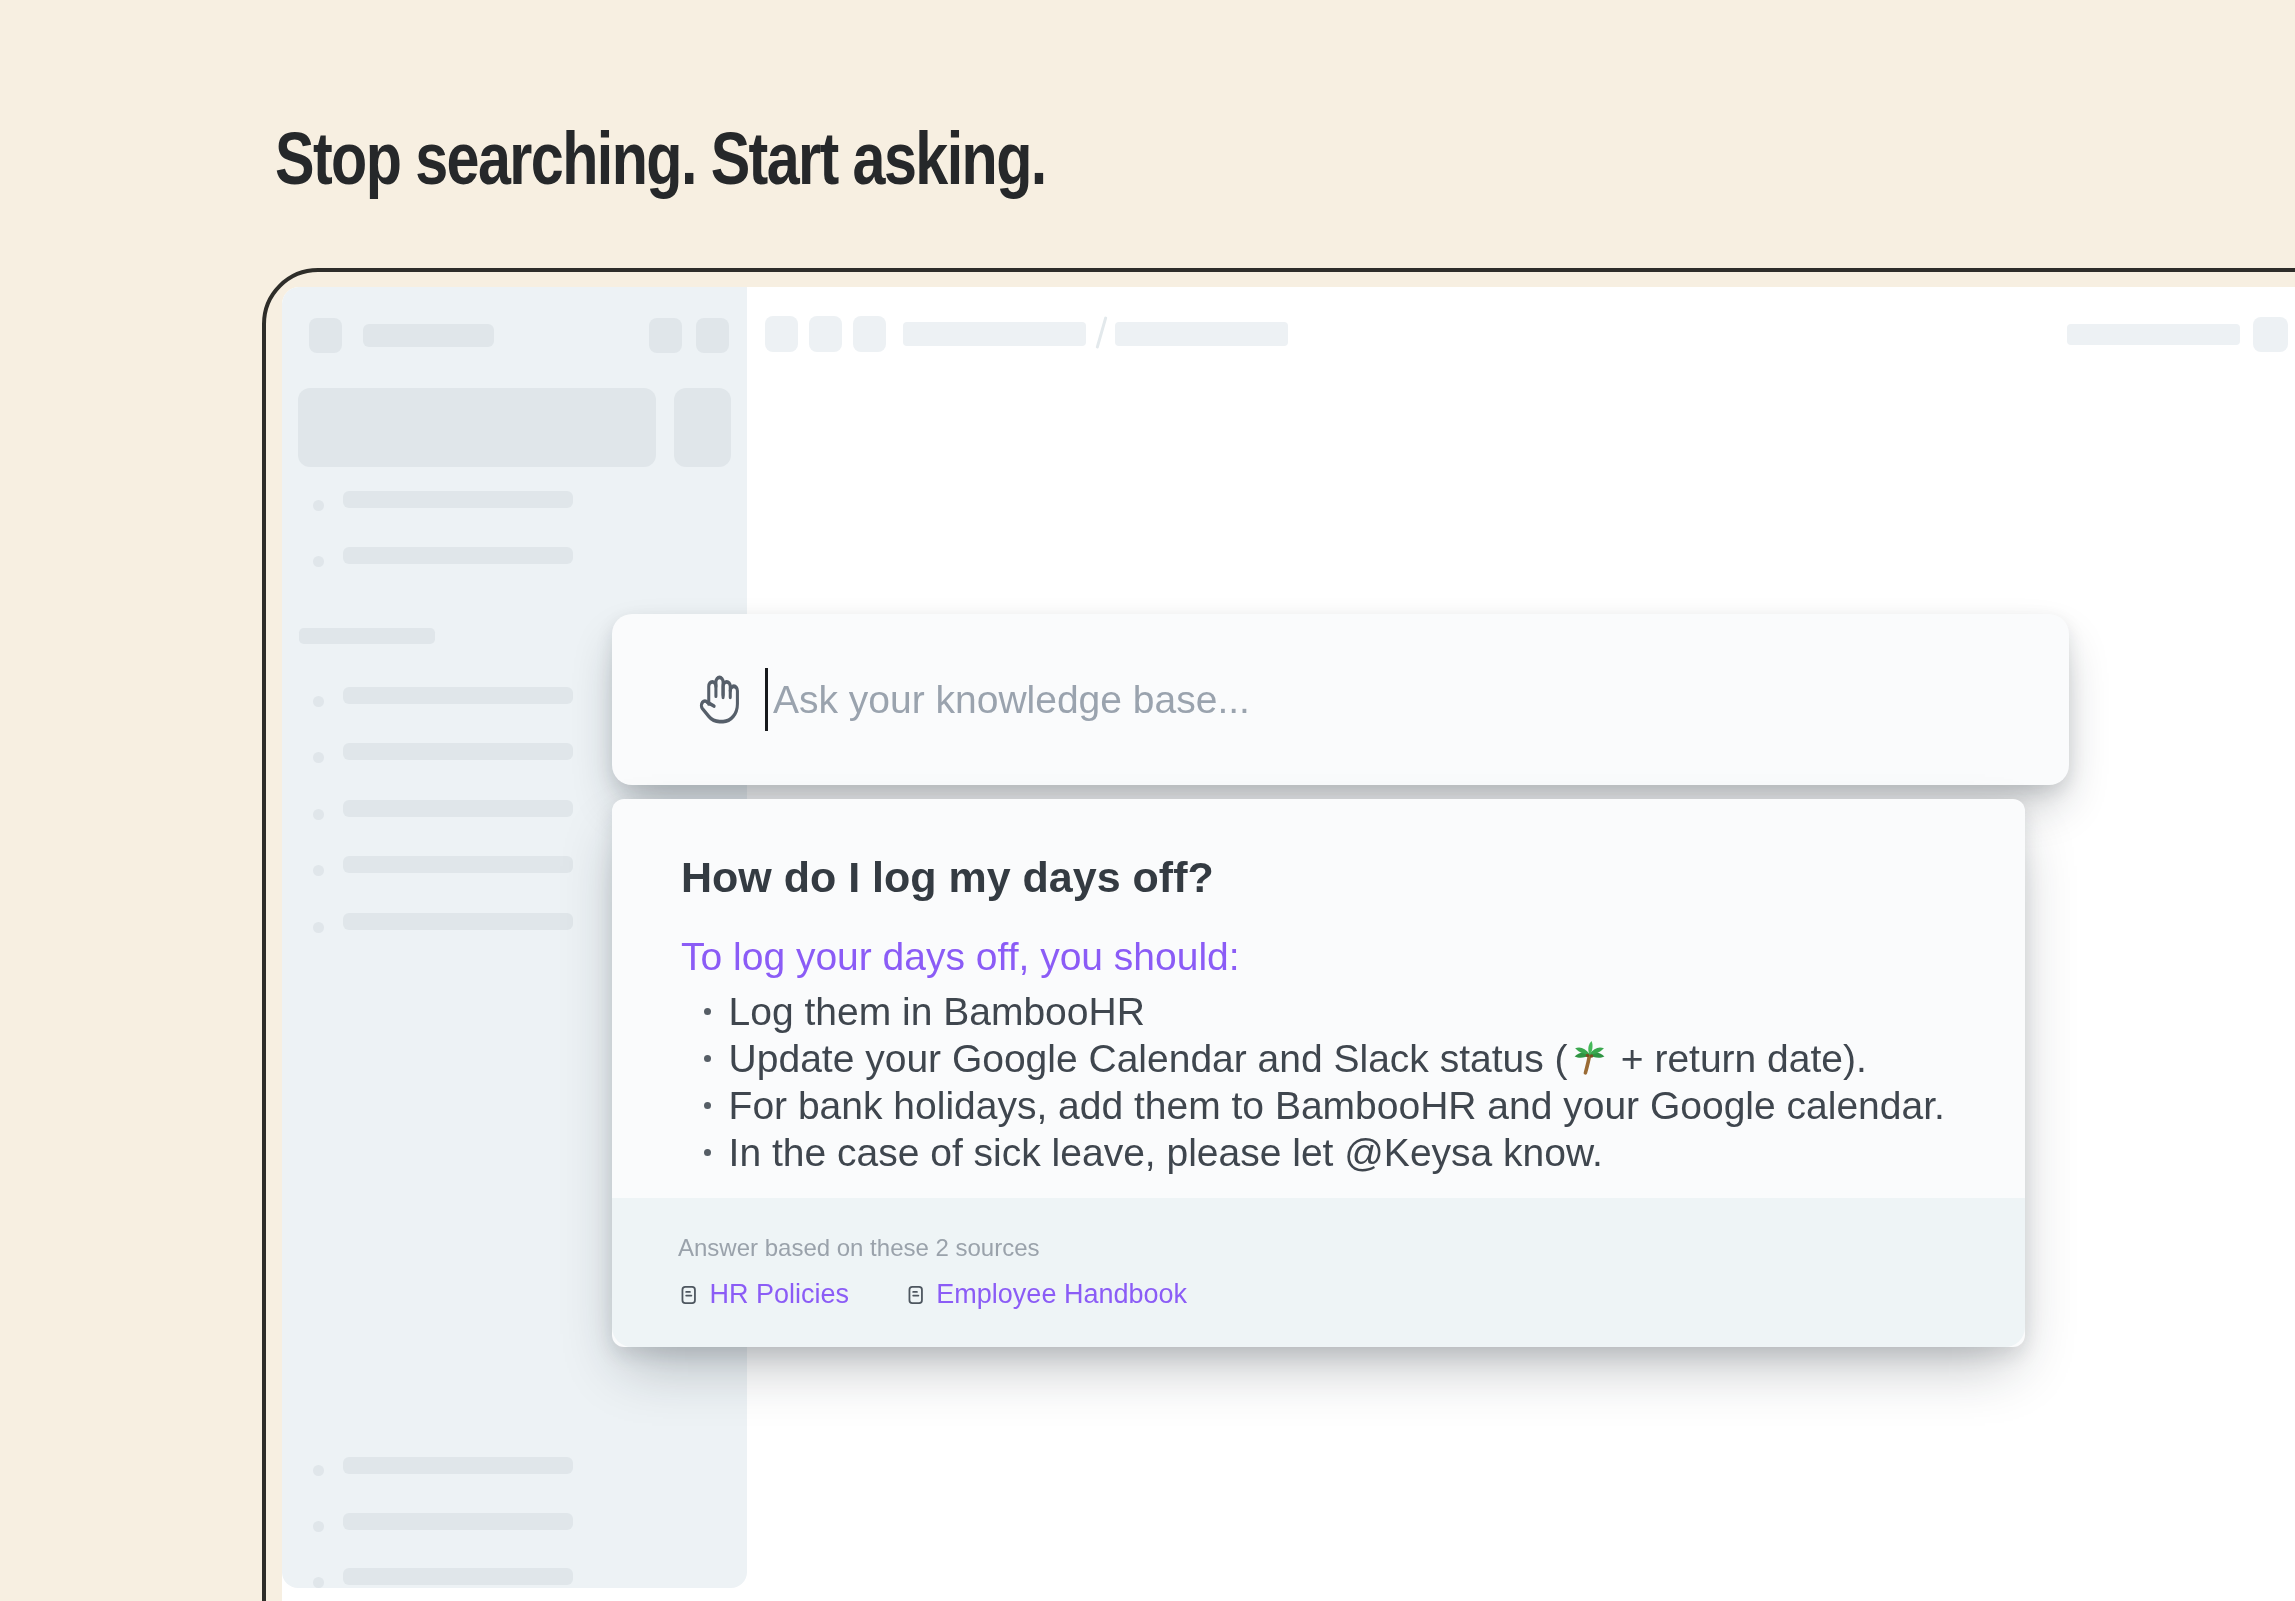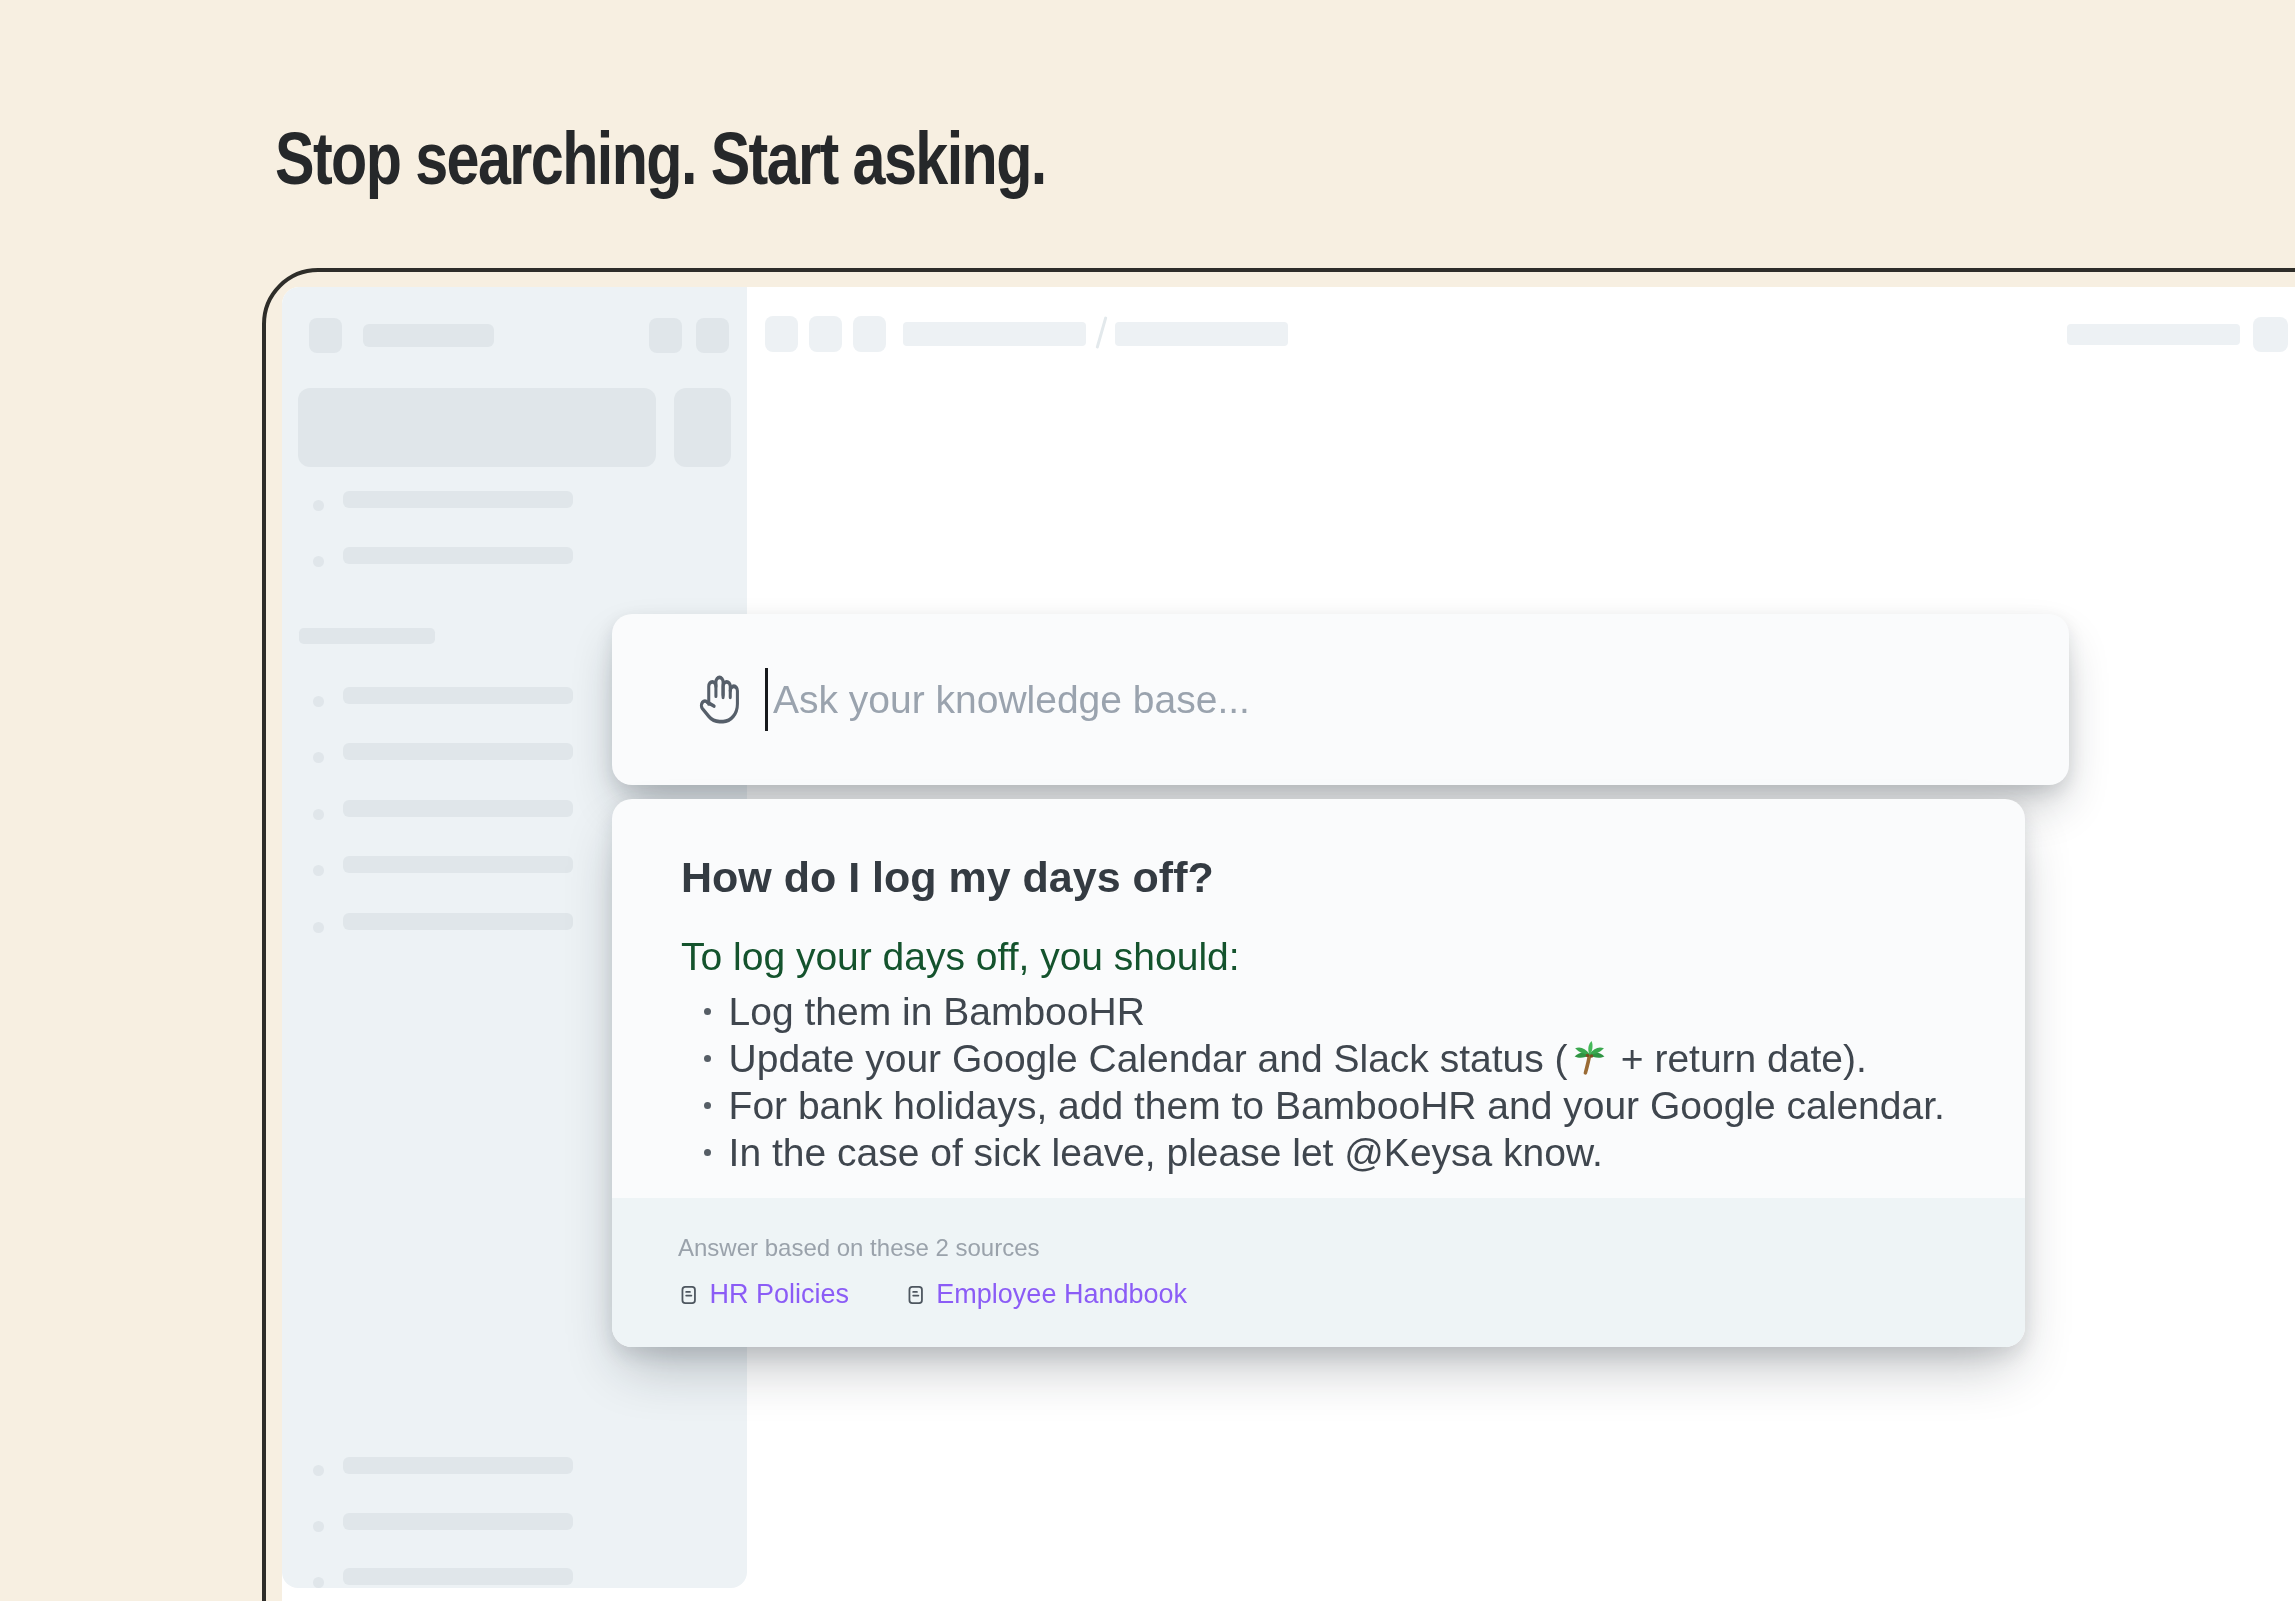--- a/index.html
+++ b/index.html
@@ -40,26 +40,26 @@
     position:absolute;left:612px;top:614px;width:1457px;height:171px;
     background:#fafbfc;border-radius:20px;
     box-shadow:0 24px 47px -9.3px rgba(22,32,44,.30),0 6.7px 17.3px rgba(22,32,44,.10);
     display:flex;align-items:center;padding:0 40px 0 86px;box-sizing:border-box;
   }
   .hand-icon{flex:0 0 auto;}
   .caret{width:2.7px;height:63px;background:#17191c;margin-left:24px;flex:0 0 auto;}
   .placeholder{margin-left:5.3px;font-size:39px;color:#9aa3ae;white-space:nowrap;}
   .answer-card{
     position:absolute;left:612px;top:799px;width:1413px;height:548px;
-    background:#fafbfc;border-radius:20px;
+    background:#fafbfc;border-radius:12px;
     box-shadow:0 27px 56px -12px rgba(22,32,44,.30),0 8px 18.7px rgba(22,32,44,.10);
   }
   .answer-body{position:absolute;left:0;right:0;top:0;bottom:149px;padding:52px 60px 0 69px;box-sizing:border-box;}
   .answer-title{margin:0 0 29px 0;font-size:43px;line-height:53px;font-weight:700;color:#343b42;}
-  .answer-intro{margin:0 0 6.7px 0;font-size:39px;line-height:48px;color:#14532d;}
+  .answer-intro{margin:0 0 6.7px 0;font-size:39px;line-height:48px;color:#8b5cf6;}
   .answer-list{list-style:none;margin:0;padding:0;}
   .answer-list li{display:flex;align-items:flex-start;font-size:39px;line-height:47px;color:#3f464e;}
   .answer-list .li-dot{
     flex:0 0 auto;width:7.3px;height:7.3px;border-radius:50%;
     background:#565e66;margin:20px 17.3px 0 23px;
   }
   .palm-icon{display:inline-block;vertical-align:-5.3px;margin:0 2.7px;}
   .answer-footer{
     position:absolute;left:0;right:0;bottom:0;height:149px;
     background:#eef4f6;border-radius:0 0 20px 20px;

